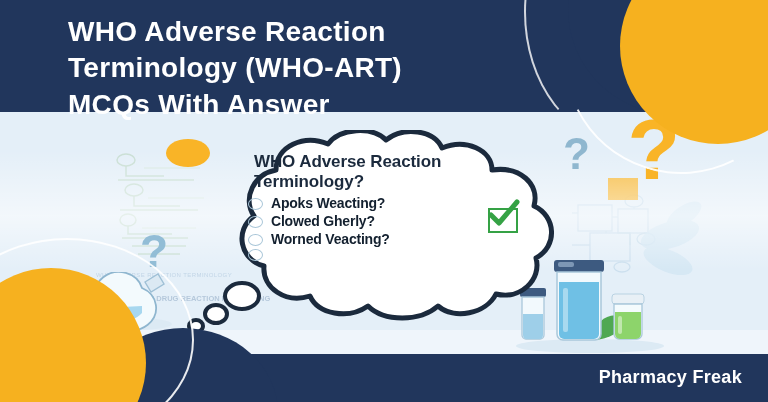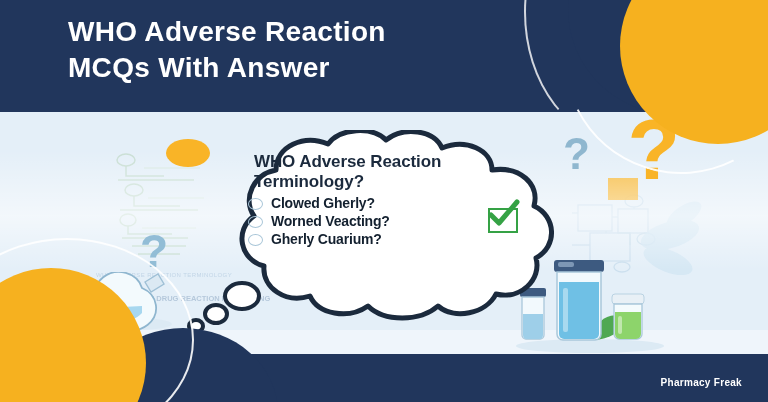--- a/index.html
+++ b/index.html
@@ -44,21 +44,21 @@
   .dot-orange{position:absolute;left:166px;top:139px;width:44px;height:28px;border-radius:50%;
               background:#f9b427;z-index:4;}
 
   
   .title{position:absolute;left:68px;top:14px;width:560px;z-index:9;
          color:#ffffff;font-size:28px;font-weight:bold;line-height:1.30;letter-spacing:.3px;}
   .title div{white-space:nowrap;}
 
   
   .brand{position:absolute;right:26px;bottom:14px;z-index:9;color:#ffffff;
-         font-size:10px;font-weight:bold;letter-spacing:.3px;}
+         font-size:18px;font-weight:bold;letter-spacing:.3px;}
 
   
   .sci{position:absolute;z-index:2;opacity:.5;}
   .sci-left{left:108px;top:150px;}
   .sci-right{left:572px;top:175px;}
   .ghosttext{position:absolute;left:96px;top:270px;width:240px;z-index:2;
              color:#b9cfe2;font-size:6px;line-height:1.9;opacity:.8;letter-spacing:.4px;}
   .ghosttext2{position:absolute;left:118px;top:292px;width:260px;z-index:4;
               color:#8fa9c4;font-size:7.5px;line-height:1.85;opacity:.55;font-weight:bold;}
 
@@ -208,46 +208,50 @@
       <ellipse cx="36" cy="184" rx="11" ry="9"></ellipse>
       <ellipse cx="16" cy="196" rx="7" ry="6"></ellipse>
     </g>
   </svg>
 
   <div class="bubble-text">
     <div class="q-head">WHO Adverse Reaction Terminology?</div>
 
     <div class="opt">
       <span class="opt-circ"></span>
+      <span class="opt-label">Apoks Weacting?</span>
+    </div>
+    <div class="opt">
+      <span class="opt-circ"></span>
       <span class="opt-label">Clowed Gherly?</span>
     </div>
     <div class="opt">
       <span class="opt-circ"></span>
       <span class="opt-label">Worned Veacting?</span>
     </div>
     <div class="opt">
       <span class="opt-circ"></span>
-      <span class="opt-label">Gherly Cuarium?</span>
     </div>
   </div>
 
   <div class="checkbox"></div>
   <svg class="checkmark" width="34" height="30" viewBox="0 0 34 30">
     <path d="M5 16 L13 24 L31 3" fill="none" stroke="#35a245" stroke-width="5" stroke-linecap="round" stroke-linejoin="round"></path>
   </svg>
 
   <div class="band-top"></div>
   <div class="navy-tr"></div>
   <div class="circ-tr"></div>
   <div class="arc-tr"></div>
   <div class="arc-tr2"></div>
   <div class="dot-orange"></div>
 
   <div class="title">
     <div>WHO Adverse Reaction</div>
+    <div>Terminology (WHO-ART)</div>
     <div>MCQs With Answer</div>
   </div>
 
   <div class="band-bottom"></div>
   <div class="navy-bl"></div>
   <div class="circ-bl"></div>
   <div class="arc-bl"></div>
   <div class="brand">Pharmacy Freak</div>
 
 </div>

